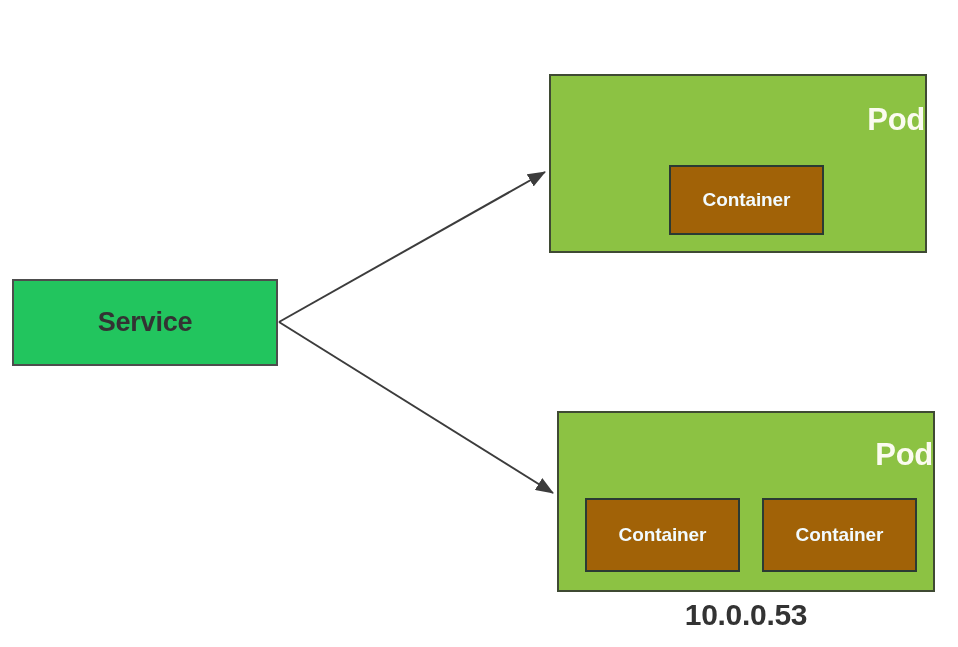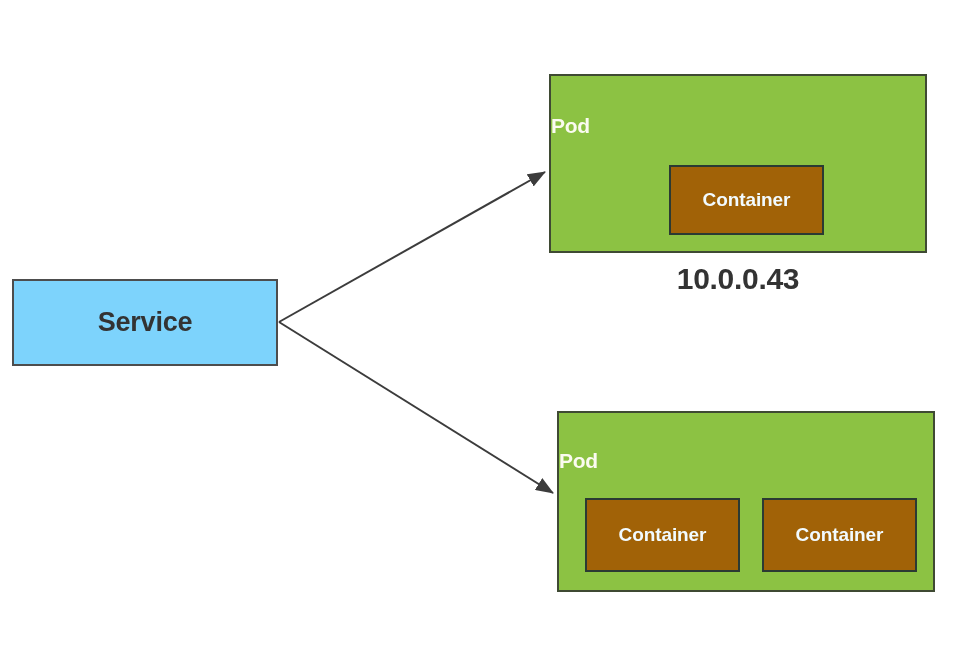--- a/index.html
+++ b/index.html
@@ -32,21 +32,21 @@
   }
 
   
   .service-node {
     position: absolute;
     left: 12px;
     top: 279px;
     width: 266px;
     height: 87px;
     box-sizing: border-box;
-    background: #7dd3fc;
+    background: #22c55e;
     border: 2px solid #4d4d4d;
     display: flex;
     flex-direction: column;
     align-items: center;
     justify-content: center;
     line-height: 1.12;
   }
   .service-title {
     color: #333333;
     font-size: 27px;
@@ -76,26 +76,25 @@
   #pod-bottom {
     left: 557px;
     top: 411px;
     width: 378px;
     height: 181px;
   }
   .pod-title {
     position: absolute;
     left: 0;
     right: 0;
-    text-align: left;
+    text-align: right;
     color: #fbfbf0;
-    font-size: 21px;
+    font-size: 31px;
     font-weight: bold;
     letter-spacing: -0.3px;
-    margin-top: 12px;
   }
   #pod-top .pod-title  { top: 26px; }
   #pod-bottom .pod-title { top: 24px; }
 
   
   .container-box {
     position: absolute;
     box-sizing: border-box;
     background: #a16207;
     border: 2px solid #2b3a33;
@@ -169,25 +168,25 @@
   <div class="service-node">
     <div class="service-title">Service</div>
   </div>
 
   <div id="pod-top" class="pod-node">
     <div class="pod-title">Pod</div>
     <div id="container-top-1" class="container-box">
       <span class="container-label">Container</span>
     </div>
   </div>
-  <div id="ip-label-top" class="pod-ip-label">10.0.0.43</div>
 
   <div id="pod-bottom" class="pod-node">
     <div class="pod-title">Pod</div>
     <div id="container-bottom-1" class="container-box">
       <span class="container-label">Container</span>
     </div>
     <div id="container-bottom-2" class="container-box">
       <span class="container-label">Container</span>
     </div>
   </div>
+  <div id="ip-label-bottom" class="pod-ip-label">10.0.0.53</div>
 
 </div>
 
 </body></html>

